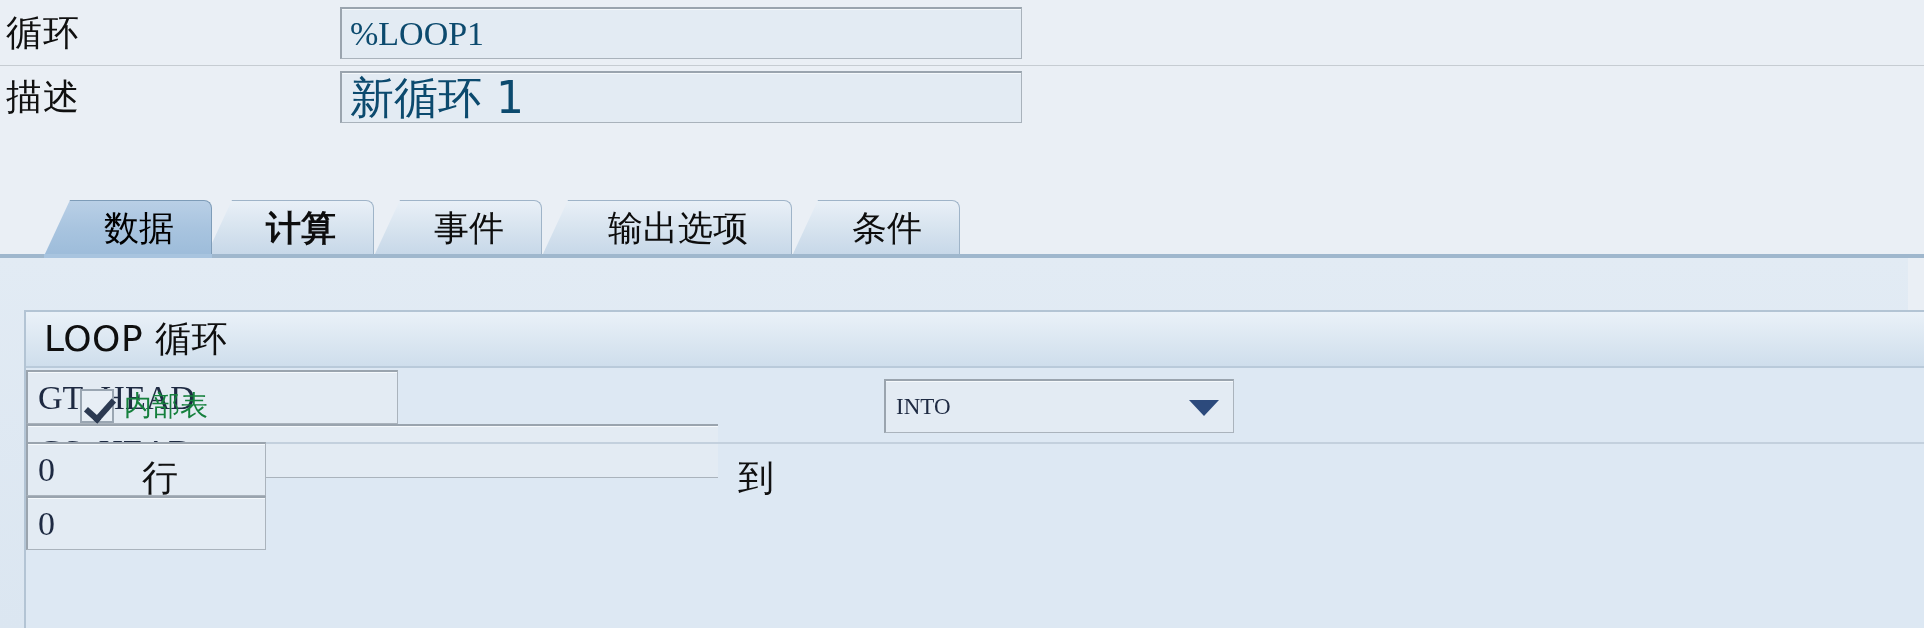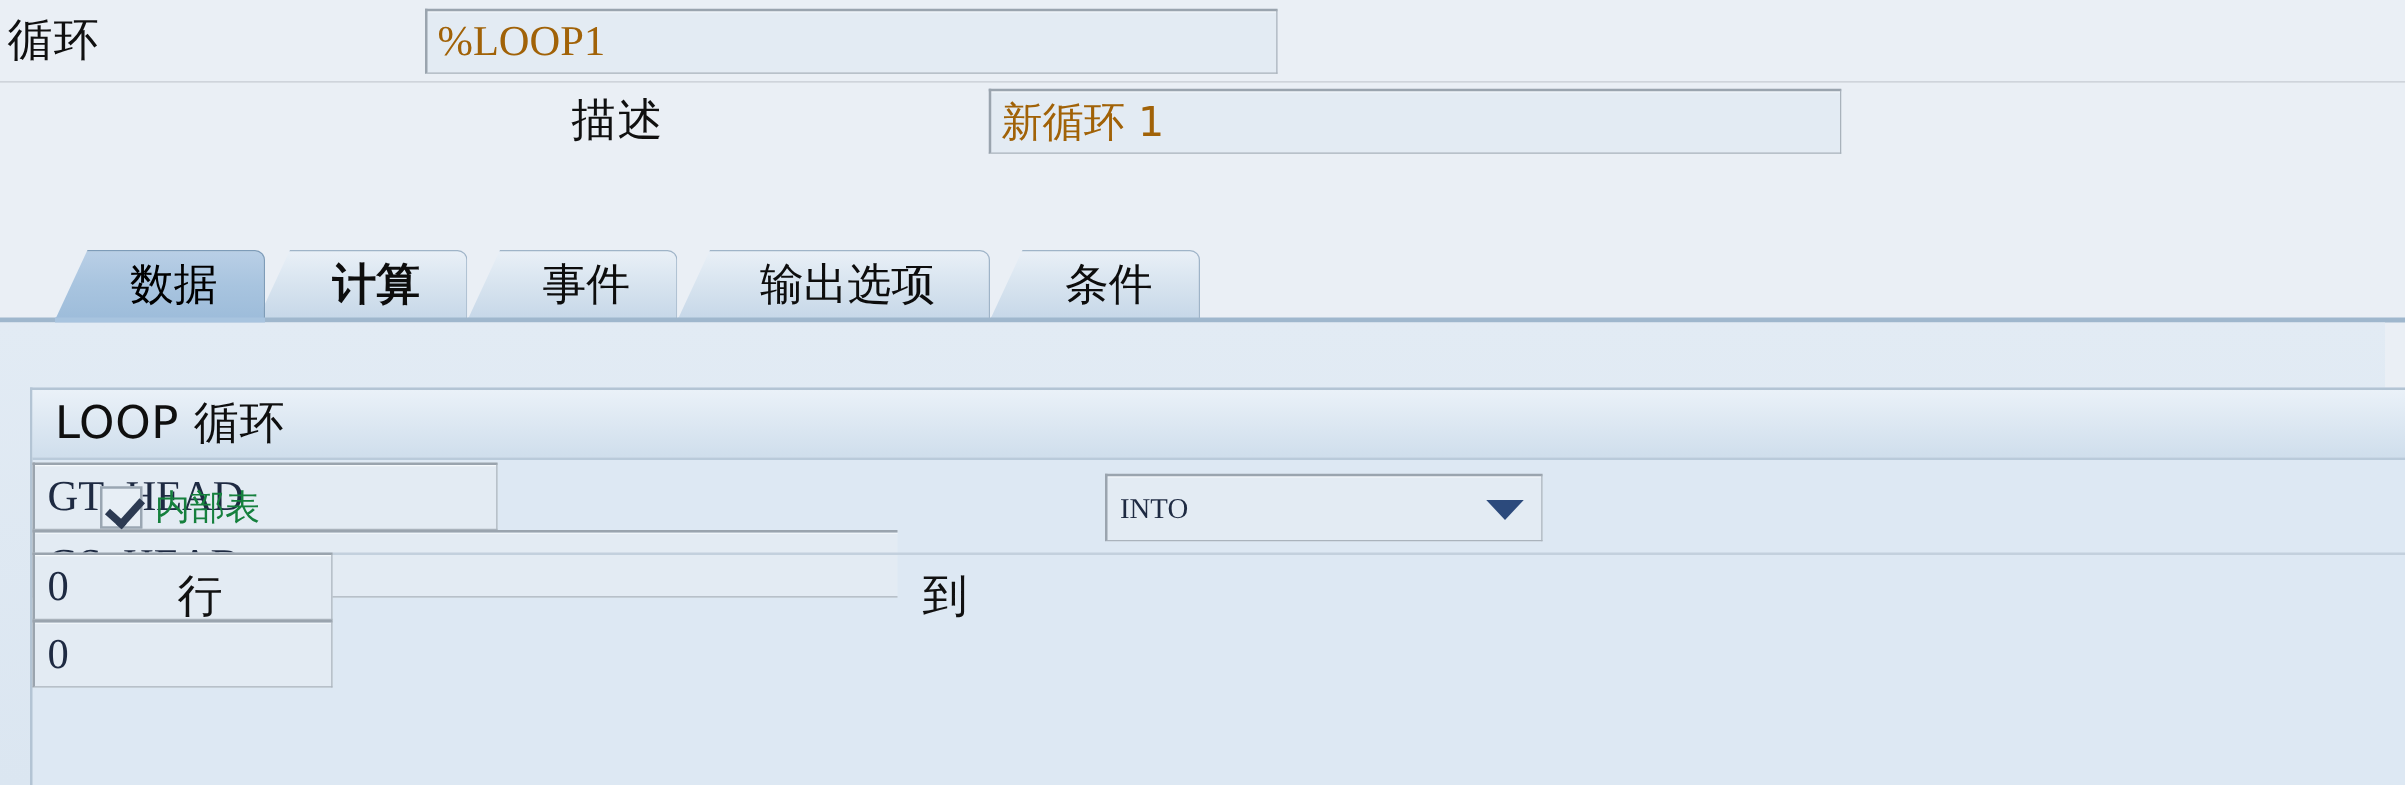--- a/index.html
+++ b/index.html
@@ -9,44 +9,44 @@
     font-family:"Liberation Sans","DejaVu Sans",sans-serif;
     color:#1a1a1a;
     -webkit-font-smoothing:antialiased;
   }
   .screen{position:relative;width:1924px;height:628px;background:#eaeff5;}
 
   
   .form-area{position:absolute;left:0;top:0;width:1836px;height:130px;}
   .form-row{position:absolute;left:0;width:1924px;height:62px;display:flex;align-items:center;}
   .form-row.r1{top:2px;}
-  .form-row.r2{top:66px;justify-content:center;}
+  .form-row.r2{top:66px;}
   .row-sep{position:absolute;left:0;top:65px;width:1924px;height:1px;background:#c6ccd2;}
   .form-label{
     width:340px;padding-left:6px;box-sizing:border-box;
     font-size:36px;line-height:1;color:#101010;
     font-family:"DejaVu Sans","Liberation Sans",sans-serif;
     letter-spacing:1px;
   }
   .txtfield{
     box-sizing:border-box;
     background:#e3ebf3;
     border:1px solid #a9b2bb;
     border-top:2px solid #9aa4ae;
     border-left:2px solid #9aa4ae;
     box-shadow:inset 0 1px 0 #f4f8fb;
     display:flex;align-items:center;
     padding-left:8px;
   }
   .form-row .txtfield{width:682px;height:52px;}
   .fld-val{
     font-family:"Liberation Serif","DejaVu Serif",serif;
-    font-size:34px;line-height:1;color:#a16207;white-space:nowrap;
-  }
-  .fld-val.cjk{font-family:"DejaVu Sans","Liberation Sans",sans-serif;font-size:33px;}
+    font-size:34px;line-height:1;color:#0c4a6e;white-space:nowrap;
+  }
+  .fld-val.cjk{font-family:"DejaVu Sans","Liberation Sans",sans-serif;font-size:44px;}
 
   
   .tabstrip{position:absolute;left:0;top:196px;width:1924px;height:62px;}
   .tab{
     position:absolute;top:4px;height:56px;
     box-sizing:border-box;
     display:flex;align-items:center;justify-content:center;
     font-size:35px;line-height:1;
     font-family:"DejaVu Sans","Liberation Sans",sans-serif;
     color:#0d0d0d;

